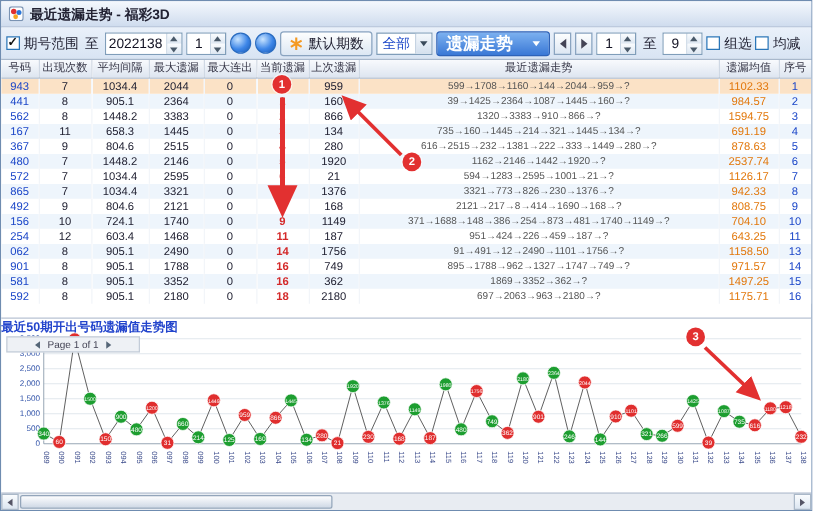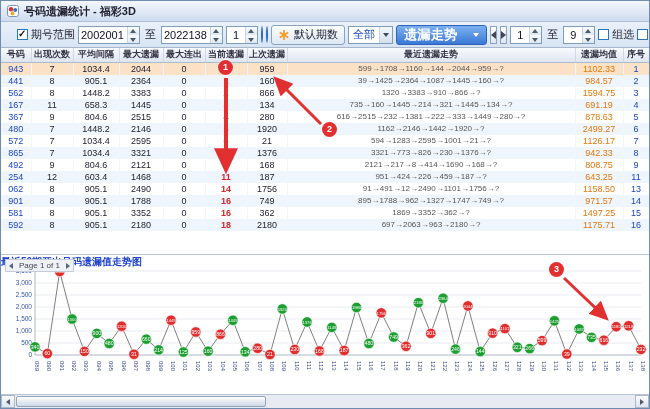--- a/index.html
+++ b/index.html
@@ -3,21 +3,21 @@
 <meta charset="utf-8">
 <style>
 *{margin:0;padding:0;box-sizing:border-box}
 body{width:650px;height:409px;overflow:hidden;font-family:"Liberation Sans",sans-serif;background:#fff}
 .window{position:relative;width:650px;height:409px;border:1px solid #6f8cb0;background:#f2f5fa}
 
 .titlebar{height:21px;display:flex;align-items:center;gap:5px;padding:0 6px;
  background:linear-gradient(#f4f8fd,#cfdcee);border-bottom:1px solid #aebfd6;
  font-size:11px;font-weight:bold;color:#223}
 
-.toolbar{height:26px;display:flex;align-items:center;gap:3px;padding:0 16px;
+.toolbar{height:26px;display:flex;align-items:center;gap:3px;padding:0 4px;
  background:linear-gradient(#eaf1fa,#d8e4f3);border-bottom:1px solid #a8b8cc;font-size:11px;color:#223;white-space:nowrap}
 .lab{margin:0 2px}
 .chk{display:inline-flex;align-items:center;gap:3px;cursor:pointer}
 .box{width:11px;height:11px;border:1px solid #2a76b8;background:#fff;display:inline-block;position:relative}
 .checked .box::after{content:"✓";position:absolute;left:0;top:-2px;font-size:10px;color:#111;font-weight:bold}
 .spin{display:inline-flex;height:18px;border:1px solid #7f9db9;background:#fff;align-items:stretch}
 .spin input{border:0;outline:0;font-size:11px;padding:0 2px;font-family:inherit;color:#112}
 .w52 input{width:48px}
 .w20 input{width:18px;text-align:center}
 .arr{width:12px;display:flex;flex-direction:column;border-left:1px solid #c5d3e2}
@@ -36,34 +36,34 @@
  background:linear-gradient(#7cb1f0,#3a78d6);color:#fff;font-weight:bold;cursor:pointer}
 .dd2{display:inline-block;border-left:3.5px solid transparent;border-right:3.5px solid transparent;border-top:4.5px solid #fff}
 .mini{width:14px;height:18px;border:1px solid #8aa4c0;background:linear-gradient(#fdfefe,#dde7f3);display:inline-flex;align-items:center;justify-content:center;cursor:pointer}
 .tri-l{border-top:4px solid transparent;border-bottom:4px solid transparent;border-right:5px solid #445}
 .tri-r{border-top:4px solid transparent;border-bottom:4px solid transparent;border-left:5px solid #445}
 .spacer{flex:1}
 
 .tablewrap{height:206px;overflow:hidden;background:#fff}
 table{border-collapse:collapse;table-layout:fixed;width:648px;font-size:9px}
 th{height:14px;background:linear-gradient(#f8fafd,#dde5f0);border-right:1px solid #cfd8e4;border-bottom:1px solid #aebbcc;
- font-weight:bold;color:#334;font-size:9px;white-space:nowrap;overflow:hidden;cursor:pointer}
+ font-weight:normal;color:#334;font-size:9px;white-space:nowrap;overflow:hidden;cursor:pointer}
 td{height:12px;line-height:12px;text-align:center;white-space:nowrap;overflow:hidden;color:#223;border-right:1px solid #f2f5f9}
 tbody tr:nth-child(even){background:#eef5fc}
 tbody tr.hl{background:#fbe2c6 !important}
 .c-num{color:#1b46c8;font-weight:normal}
 .c-cur{color:#d42a2a;font-weight:bold}
 .c-avg{color:#e2780c}
 .c-idx{color:#1b46c8}
 .c-trend{font-size:8px;color:#555}
 
 .chartwrap{height:140px;position:relative;background:#fff;border-top:1px solid #b9c4d4}
 .chart-title{position:absolute;top:0;left:0;right:0;text-align:left;font-size:10px;font-weight:bold;color:#2244cc}
-.pager{position:absolute;top:4px;left:4px;display:flex;align-items:center;gap:3px;background:#eef1f5;border:1px solid #c3ccd8;
- height:13px;padding:0 0;font-size:8px;color:#445;z-index:2}
+.pager{position:absolute;top:14px;left:4px;display:flex;align-items:center;gap:3px;background:#eef1f5;border:1px solid #c3ccd8;
+ height:13px;padding:0 19px;font-size:8px;color:#445;z-index:2}
 .pg-btn{width:10px;height:9px;display:inline-flex;align-items:center;justify-content:center;cursor:pointer}
 .pg-l{border-top:3px solid transparent;border-bottom:3px solid transparent;border-right:4px solid #567}
 .pg-r{border-top:3px solid transparent;border-bottom:3px solid transparent;border-left:4px solid #567}
 
 .hscroll{height:14px;background:#e8ecf2;border-top:1px solid #b9c4d4;position:relative}
 .hs-btn{position:absolute;top:0;width:14px;height:13px;background:linear-gradient(#fafcfe,#dce6f1);border:1px solid #aab8c8;
  display:flex;align-items:center;justify-content:center;cursor:pointer}
 .hs-left{left:0}.hs-right{right:0}
 .hs-tri-l{border-top:3px solid transparent;border-bottom:3px solid transparent;border-right:4px solid #556}
 .hs-tri-r{border-top:3px solid transparent;border-bottom:3px solid transparent;border-left:4px solid #556}
@@ -81,34 +81,27 @@
 
 <div class="window">
 
   <div class="titlebar">
     <svg class="icon12" viewBox="0 0 12 12">
       <rect x="0.5" y="0.5" width="11" height="11" rx="2" fill="#fefefe" stroke="#7a93b3"></rect>
       <circle cx="4" cy="4.2" r="2.2" fill="#e03030"></circle>
       <circle cx="8.2" cy="5" r="2" fill="#2a76d8"></circle>
       <circle cx="5.5" cy="8.4" r="1.9" fill="#f5a623"></circle>
     </svg>
-    <span>号码遗漏统计 - 福彩3D</span>
+    <span>最近遗漏走势 - 福彩3D</span>
   </div>
 
   <div class="toolbar">
     <span class="chk checked">
       <span class="box"></span>
       <span>期号范围</span>
-    </span>
-    <span class="spin w52">
-      <input value="2002001" style="">
-      <span class="arr">
-          <i class="up"></i>
-          <i class="dn"></i>
-        </span>
     </span>
     <span class="lab">至</span>
     <span class="spin w52">
       <input value="2022138" style="">
       <span class="arr">
           <i class="up"></i>
           <i class="dn"></i>
         </span>
     </span>
     <span class="spin w20">
@@ -258,21 +251,21 @@
           </tr>
           <tr>
             <td class="c-num">480</td>
             <td>7</td>
             <td>1448.2</td>
             <td class="c-max">2146</td>
             <td>0</td>
             <td class="c-cur">5</td>
             <td>1920</td>
             <td class="c-trend">1162→2146→1442→1920→?</td>
-            <td class="c-avg">2499.27</td>
+            <td class="c-avg">2537.74</td>
             <td class="c-idx">6</td>
           </tr>
           <tr>
             <td class="c-num">572</td>
             <td>7</td>
             <td>1034.4</td>
             <td class="c-max">2595</td>
             <td>0</td>
             <td class="c-cur">6</td>
             <td>21</td>
@@ -296,20 +289,32 @@
             <td class="c-num">492</td>
             <td>9</td>
             <td>804.6</td>
             <td class="c-max">2121</td>
             <td>0</td>
             <td class="c-cur">8</td>
             <td>168</td>
             <td class="c-trend">2121→217→8→414→1690→168→?</td>
             <td class="c-avg">808.75</td>
             <td class="c-idx">9</td>
+          </tr>
+          <tr>
+            <td class="c-num">156</td>
+            <td>10</td>
+            <td>724.1</td>
+            <td class="c-max">1740</td>
+            <td>0</td>
+            <td class="c-cur">9</td>
+            <td>1149</td>
+            <td class="c-trend">371→1688→148→386→254→873→481→1740→1149→?</td>
+            <td class="c-avg">704.10</td>
+            <td class="c-idx">10</td>
           </tr>
           <tr>
             <td class="c-num">254</td>
             <td>12</td>
             <td>603.4</td>
             <td class="c-max">1468</td>
             <td>0</td>
             <td class="c-cur">11</td>
             <td>187</td>
             <td class="c-trend">951→424→226→459→187→?</td>

